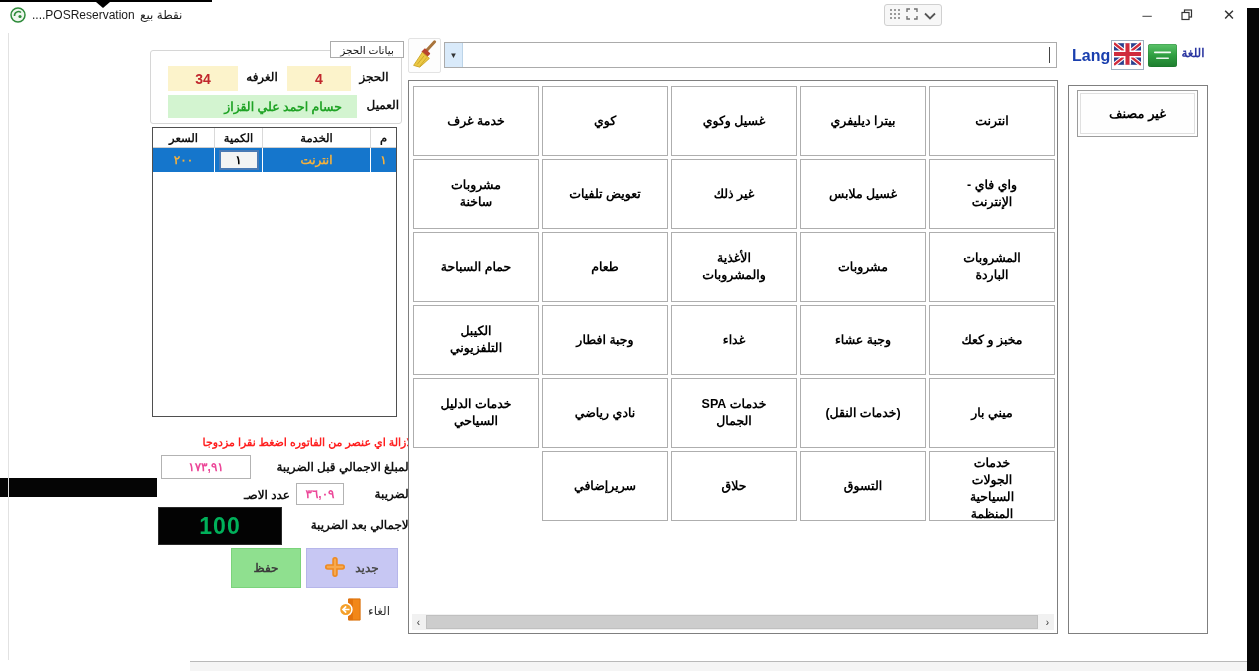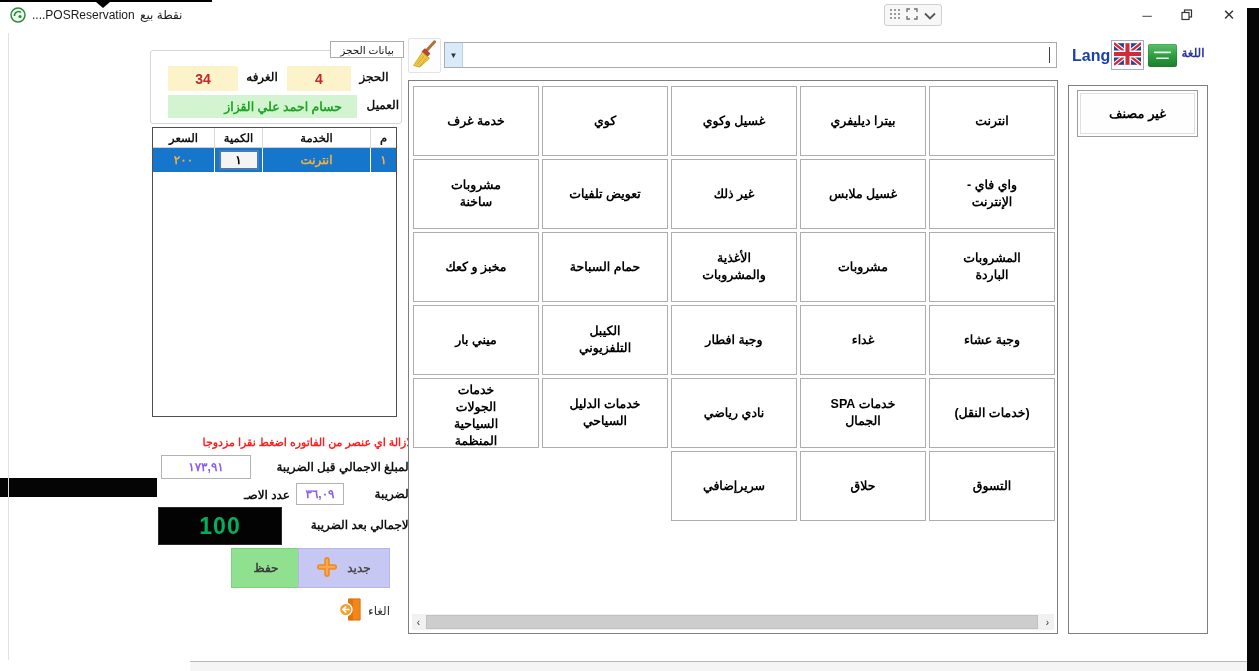--- a/index.html
+++ b/index.html
@@ -59,32 +59,32 @@
   #inv-header .hc:last-child { border-right:none; }
   .col-price { width:62px; } .col-qty { width:48px; } .col-service { width:108px; } .col-no { width:25px; }
   #inv-row { display:flex; height:24px; background:#1576cc; align-items:center; }
   #inv-row .dc { height:100%; display:flex; align-items:center; justify-content:center; color:#f5b13d; font-weight:bold; font-size:12px; border-right:1px solid #fff; direction:rtl; }
   #inv-row .dc:last-child { border-right:none; }
   #qty-input { width:40px; height:20px; border:2px solid #4a7ab5; background:#f4f4f4; color:#000; text-align:center; font-size:12px; font-weight:bold; outline:none; }
 
   
   #note { left:148px; top:436px; width:272px; font-size:11px; font-weight:bold; color:#ff1f1f; direction:rtl; text-align:right; }
   .tot-label { font-size:12px; font-weight:bold; color:#111; direction:rtl; text-align:right; }
-  .tot-box { border:1px solid #b3b3b3; background:#fff; text-align:center; font-size:12px; font-weight:bold; color:#8b5cf6; outline:none; }
+  .tot-box { border:1px solid #b3b3b3; background:#fff; text-align:center; font-size:12px; font-weight:bold; color:#ec4899; outline:none; }
   #before-tax-label { left:252px; top:460px; width:160px; }
   #before-tax-box { left:161px; top:455px; width:90px; height:24px; }
   #tax-label { left:360px; top:487px; width:52px; }
   #tax-box { left:296px; top:483px; width:48px; height:22px; }
   #count-label { left:220px; top:488px; width:70px; }
   #after-tax-label { left:286px; top:518px; width:126px; }
   #total-display { left:158px; top:507px; width:124px; height:38px; background:#030303; border:1px solid #2a2a2a; display:flex; align-items:center; justify-content:center; color:#00b05a; font-size:23px; font-weight:bold; letter-spacing:1px; }
 
   
   #btn-save { left:231px; top:548px; width:70px; height:40px; background:#8fe08f; border:1px solid #7bd37b; color:#3c3c3c; font-size:12px; font-weight:bold; cursor:default; }
-  #btn-new { left:298px; top:548px; width:92px; height:40px; background:#c7c7f3; border:1px solid #b6b6ea; color:#4a4a4a; font-size:12px; font-weight:bold; display:flex; align-items:center; justify-content:center; gap:10px; cursor:default; }
+  #btn-new { left:306px; top:548px; width:92px; height:40px; background:#c7c7f3; border:1px solid #b6b6ea; color:#4a4a4a; font-size:12px; font-weight:bold; display:flex; align-items:center; justify-content:center; gap:10px; cursor:default; }
   #btn-cancel { left:338px; top:594px; width:62px; height:34px; background:transparent; border:none; display:flex; align-items:center; gap:5px; font-size:12px; color:#333; cursor:default; }
 
   
   #grid-panel { left:408px; top:80px; width:650px; height:554px; border:1px solid #7f7f7f; background:#fff; }
   #svc-grid { position:absolute; left:4px; top:5px; width:642px; display:grid; grid-template-columns:repeat(5,126px); column-gap:3px; row-gap:3px; direction:rtl; }
   .svc { height:70px; background:#fff; border:1px solid #aeaeae; font-family:"Liberation Sans", sans-serif; font-size:12.5px; font-weight:bold; color:#000; direction:rtl; text-align:center; line-height:1.35; padding:3px 24px; cursor:default; }
   #hscroll { position:absolute; left:3px; right:3px; bottom:3px; height:16px; background:#f1f1f1; }
   .scroll-arrow { position:absolute; top:0; width:13px; height:16px; display:flex; align-items:center; justify-content:center; font-size:10px; color:#333; cursor:default; }
   #scroll-left { left:0; } #scroll-right { right:0; }
   #scroll-thumb { position:absolute; left:14px; right:16px; top:1px; height:14px; background:#cdcdcd; border:1px solid #c0c0c0; cursor:default; }
@@ -270,20 +270,21 @@
       <button class="svc">كوي</button>
       <button class="svc">خدمة غرف</button>
       <button class="svc">واي فاي - الإنترنت</button>
       <button class="svc">غسيل ملابس</button>
       <button class="svc">غير ذلك</button>
       <button class="svc">تعويض تلفيات</button>
       <button class="svc">مشروبات ساخنة</button>
       <button class="svc">المشروبات الباردة</button>
       <button class="svc">مشروبات</button>
       <button class="svc">الأغذية والمشروبات</button>
+      <button class="svc">طعام</button>
       <button class="svc">حمام السباحة</button>
       <button class="svc">مخبز و كعك</button>
       <button class="svc">وجبة عشاء</button>
       <button class="svc">غداء</button>
       <button class="svc">وجبة افطار</button>
       <button class="svc">الكيبل التلفزيوني</button>
       <button class="svc">ميني بار</button>
       <button class="svc">(خدمات النقل)</button>
       <button class="svc">خدمات SPA الجمال</button>
       <button class="svc">نادي رياضي</button>

